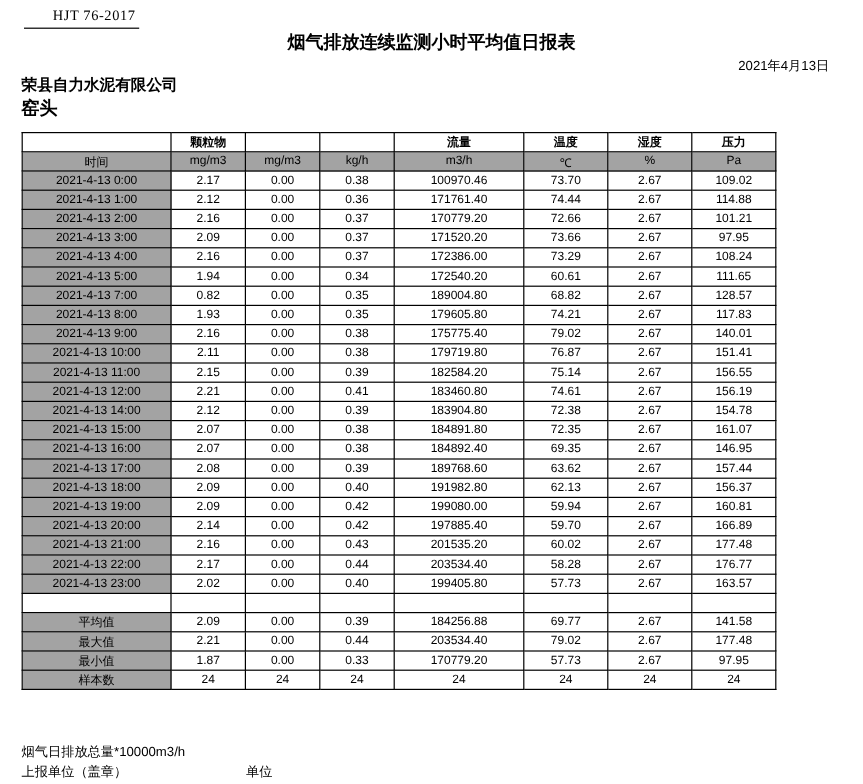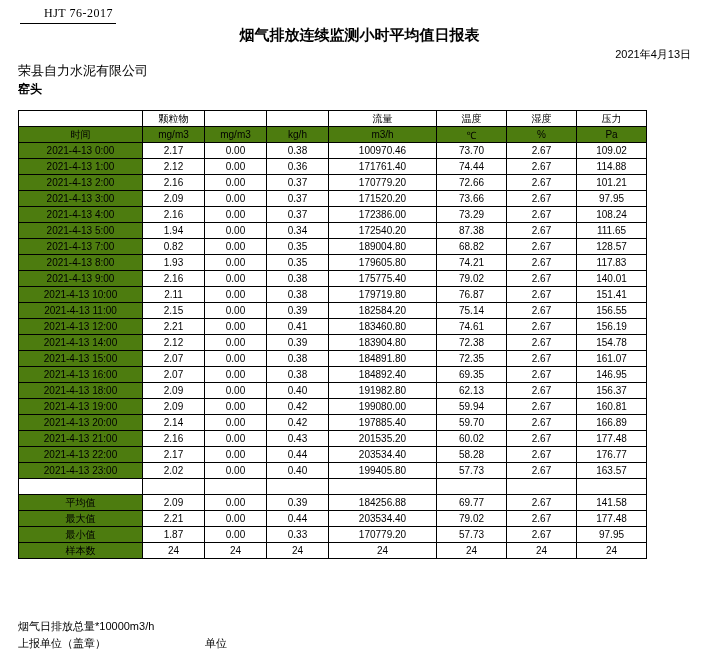--- a/index.html
+++ b/index.html
@@ -54,27 +54,27 @@
     right: 28px;
     top: 47px;
     font-size: 11px;
     text-align: right;
   }
   .company {
     position: absolute;
     left: 18px;
     top: 62px;
     font-size: 13px;
-    font-weight: normal;
+    font-weight: bold;
   }
   .facility {
     position: absolute;
     left: 18px;
     top: 81px;
-    font-size: 12px;
+    font-size: 15px;
     font-weight: bold;
     text-align: right;
   }
   table.main {
     position: absolute;
     left: 18px;
     top: 110px;
     border-collapse: collapse;
     font-size: 10px;
     table-layout: fixed;
@@ -93,24 +93,24 @@
   .col-b { width: 62px; }
   .col-c { width: 62px; }
   .col-flow { width: 108px; }
   .col-temp { width: 70px; }
   .col-hum { width: 70px; }
   .col-pres { width: 70px; }
 
   .hdr-row td {
     height: 24px;
     font-size: 11px;
-    font-weight: normal;
+    font-weight: bold;
   }
   .green {
-    background: #4d7c0f;
+    background: #a3a3a3;
   }
   .unit-row td {
     height: 15px;
     font-size: 10px;
   }
   .empty-row td {
     height: 15px;
   }
   .stat-label {
     text-align: center;
@@ -230,21 +230,21 @@
           <td class="mono-num">73.29</td>
           <td class="mono-num">2.67</td>
           <td class="mono-num">108.24</td>
         </tr>
         <tr>
           <td class="green">2021-4-13 5:00</td>
           <td class="mono-num">1.94</td>
           <td class="mono-num">0.00</td>
           <td class="mono-num">0.34</td>
           <td class="mono-num">172540.20</td>
-          <td class="mono-num">87.38</td>
+          <td class="mono-num">60.61</td>
           <td class="mono-num">2.67</td>
           <td class="mono-num">111.65</td>
         </tr>
         <tr>
           <td class="green">2021-4-13 7:00</td>
           <td class="mono-num">0.82</td>
           <td class="mono-num">0.00</td>
           <td class="mono-num">0.35</td>
           <td class="mono-num">189004.80</td>
           <td class="mono-num">68.82</td>
@@ -323,20 +323,30 @@
         </tr>
         <tr>
           <td class="green">2021-4-13 16:00</td>
           <td class="mono-num">2.07</td>
           <td class="mono-num">0.00</td>
           <td class="mono-num">0.38</td>
           <td class="mono-num">184892.40</td>
           <td class="mono-num">69.35</td>
           <td class="mono-num">2.67</td>
           <td class="mono-num">146.95</td>
+        </tr>
+        <tr>
+          <td class="green">2021-4-13 17:00</td>
+          <td class="mono-num">2.08</td>
+          <td class="mono-num">0.00</td>
+          <td class="mono-num">0.39</td>
+          <td class="mono-num">189768.60</td>
+          <td class="mono-num">63.62</td>
+          <td class="mono-num">2.67</td>
+          <td class="mono-num">157.44</td>
         </tr>
         <tr>
           <td class="green">2021-4-13 18:00</td>
           <td class="mono-num">2.09</td>
           <td class="mono-num">0.00</td>
           <td class="mono-num">0.40</td>
           <td class="mono-num">191982.80</td>
           <td class="mono-num">62.13</td>
           <td class="mono-num">2.67</td>
           <td class="mono-num">156.37</td>

